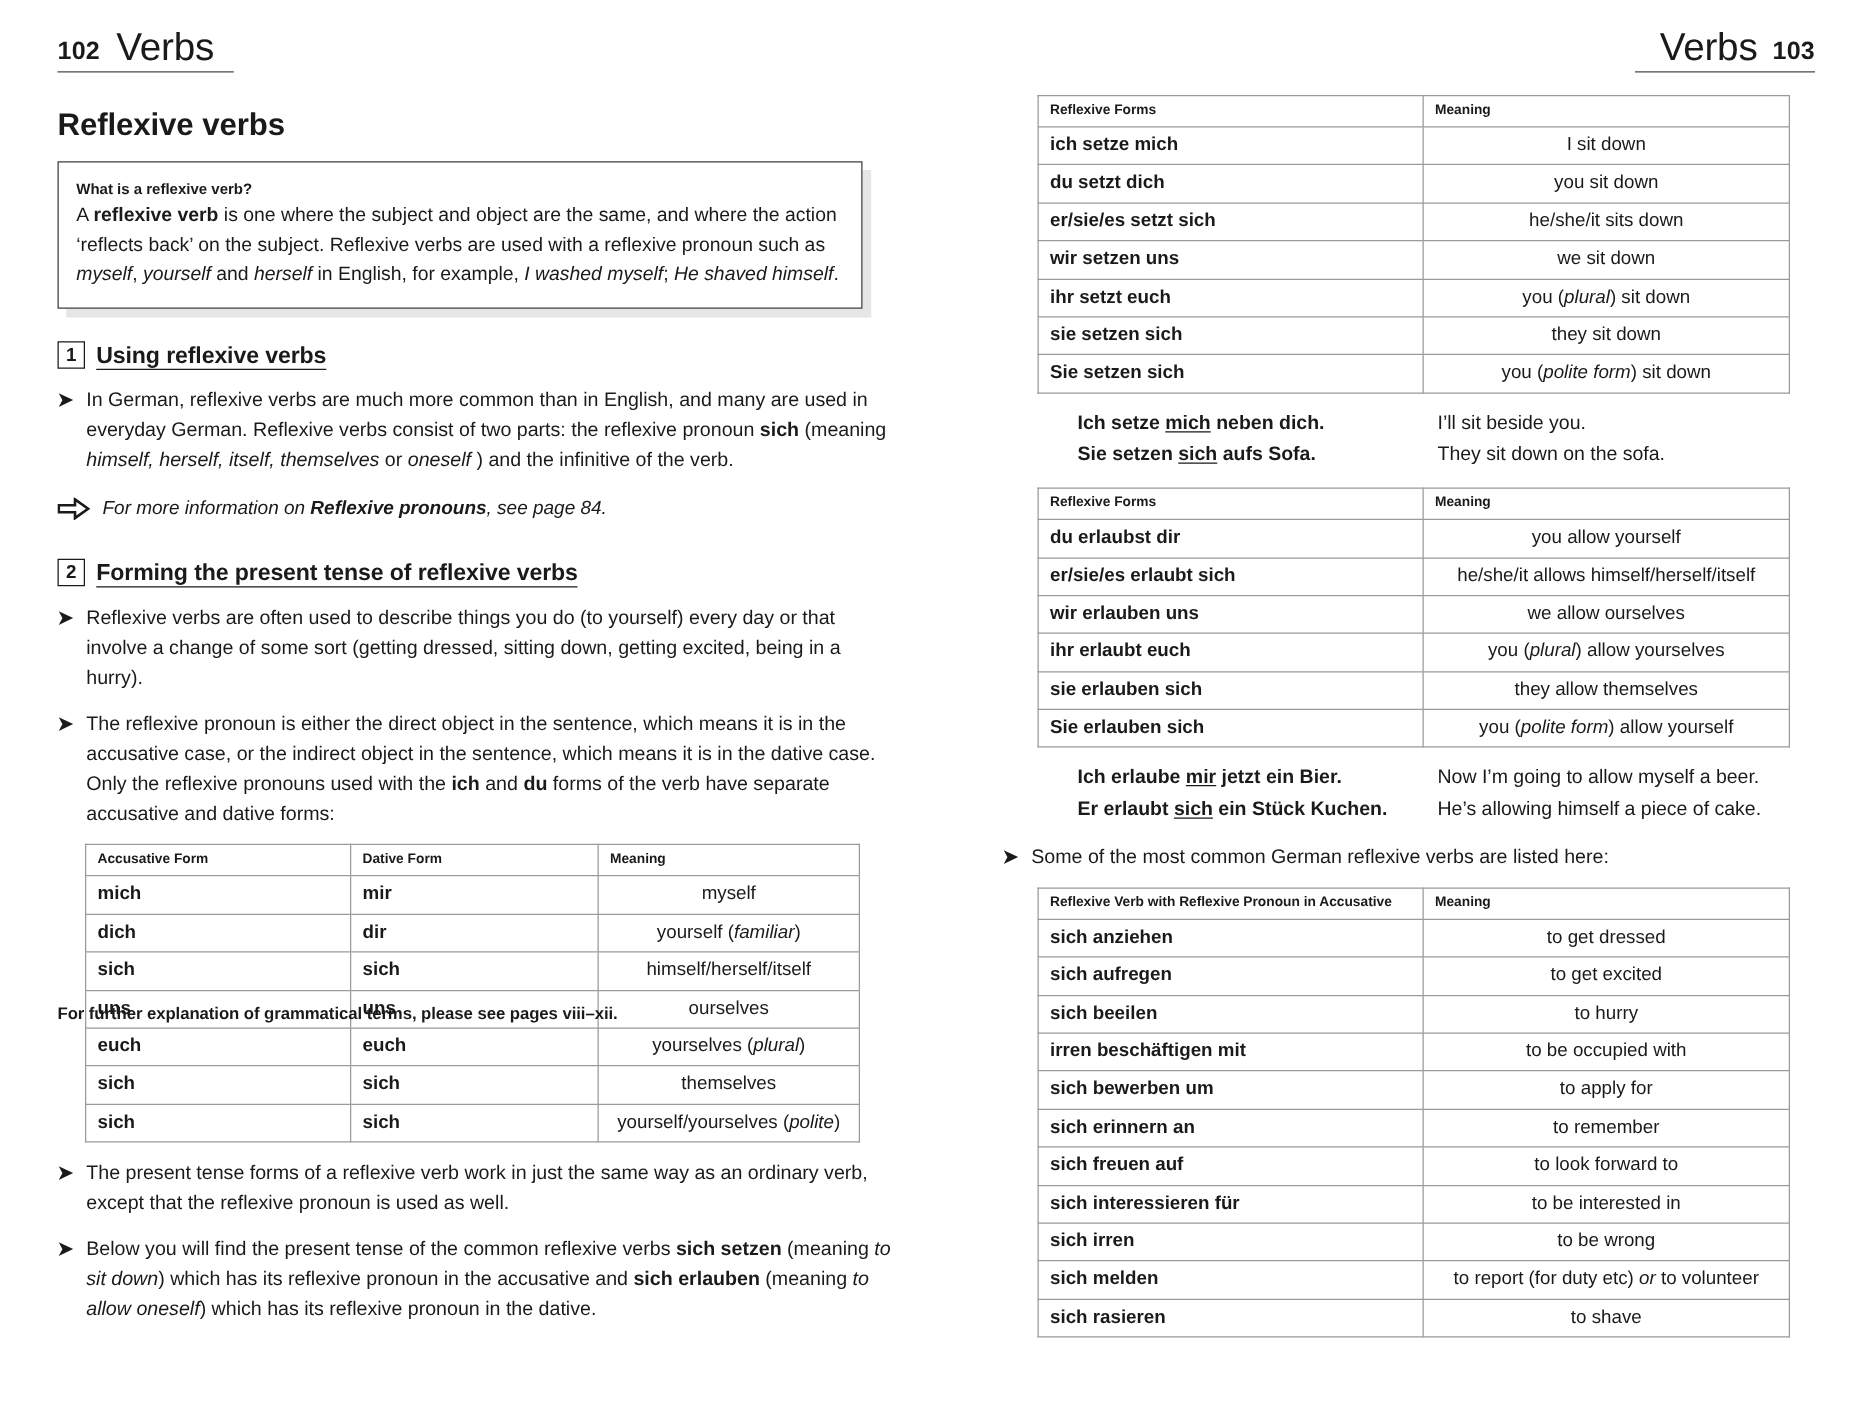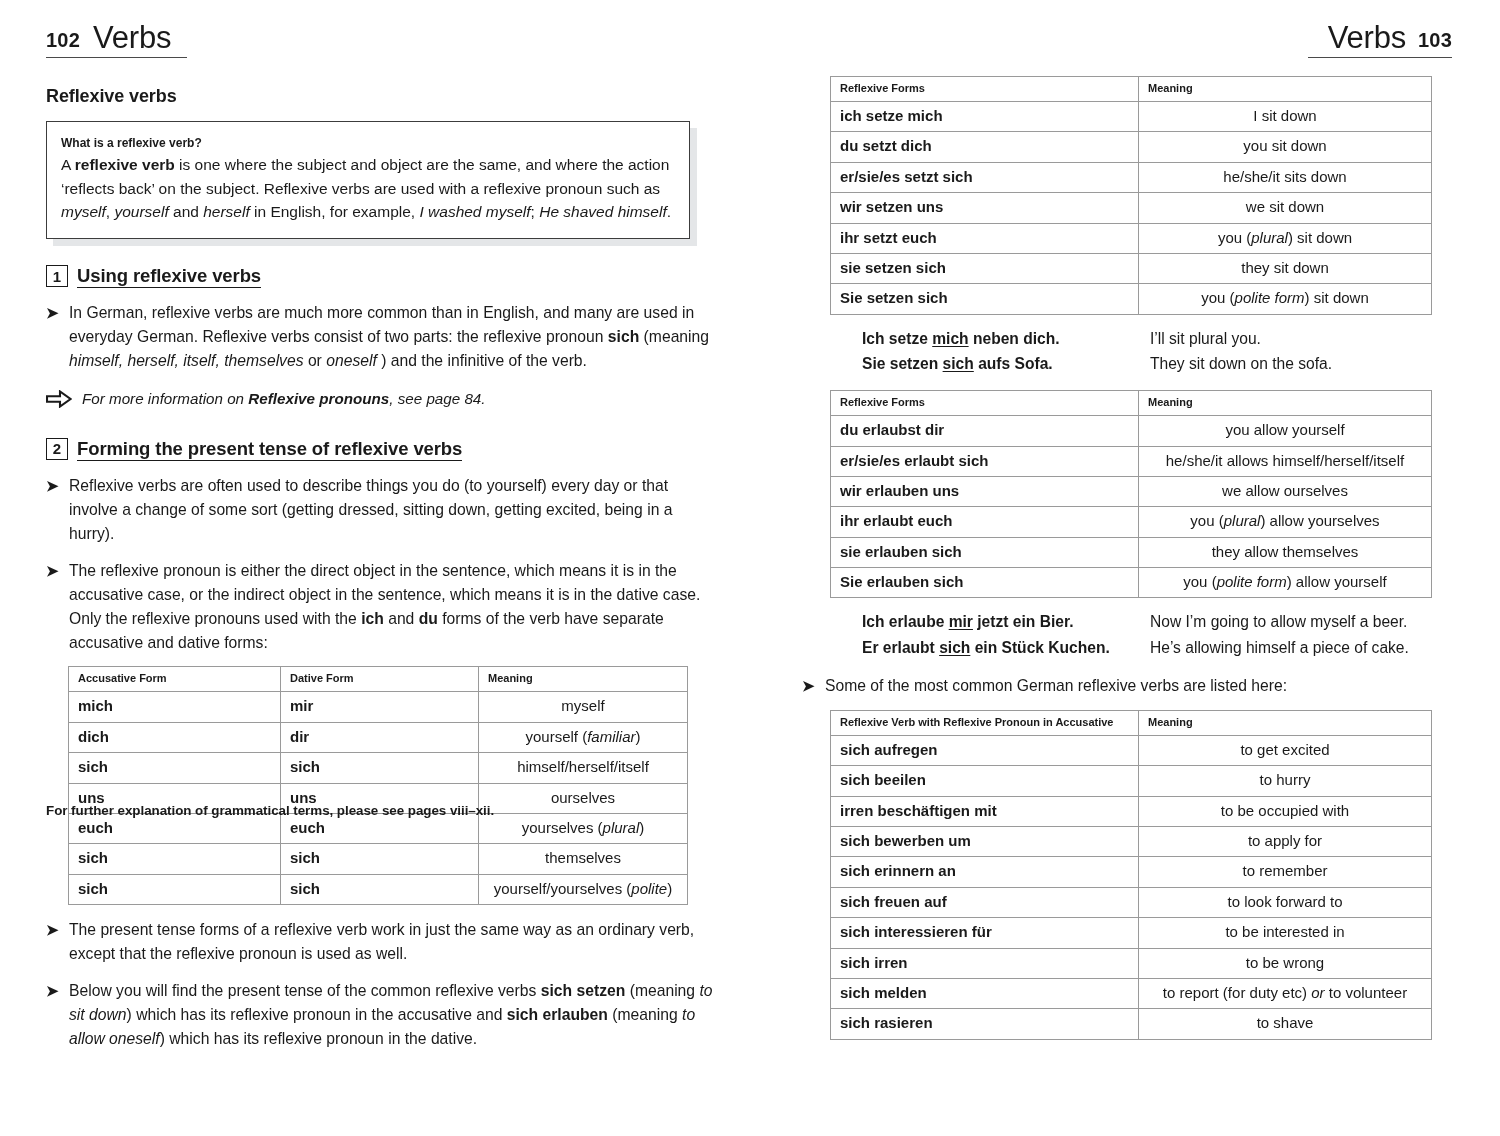--- a/index.html
+++ b/index.html
@@ -38,21 +38,21 @@
     font-size: 31px;
     font-weight: 400;
     line-height: 1;
     letter-spacing: -0.2px;
   }
   .runhead-left .rh-title { margin-left: 13px; }
   .runhead-right .folio { margin-left: 12px; }
 
   
   h1.section-title {
-    font-size: 18px;
+    font-size: 25px;
     font-weight: 700;
     margin: 28px 0 14px 0;
     letter-spacing: -0.1px;
   }
 
   .numbered-head {
     display: flex;
     align-items: stretch;
     margin: 26px 0 12px 0;
   }
@@ -361,21 +361,21 @@
           <tr>
             <td class="term">Sie setzen sich</td>
             <td class="mean">you (<i>polite form</i>) sit down</td>
           </tr>
         </tbody>
     </table>
 
     <div class="examples">
         <div class="exrow">
           <div class="de">Ich setze <u>mich</u> neben dich.</div>
-          <div class="en">I’ll sit plural you.</div>
+          <div class="en">I’ll sit beside you.</div>
         </div>
         <div class="exrow">
           <div class="de">Sie setzen <u>sich</u> aufs Sofa.</div>
           <div class="en">They sit down on the sofa.</div>
         </div>
       </div>
 
     <table class="grid tbl-2col" style="margin-top:14px;">
       <colgroup>
           <col class="c1">
@@ -437,20 +437,24 @@
           <col class="c2">
         </colgroup>
       <thead>
         <tr>
           <th>Reflexive Verb with Reflexive Pronoun in Accusative</th>
           <th>Meaning</th>
         </tr>
       </thead>
       <tbody>
           <tr>
+            <td class="term">sich anziehen</td>
+            <td class="mean">to get dressed</td>
+          </tr>
+          <tr>
             <td class="term">sich aufregen</td>
             <td class="mean">to get excited</td>
           </tr>
           <tr>
             <td class="term">sich beeilen</td>
             <td class="mean">to hurry</td>
           </tr>
           <tr>
             <td class="term">irren beschäftigen mit</td>
             <td class="mean">to be occupied with</td>

